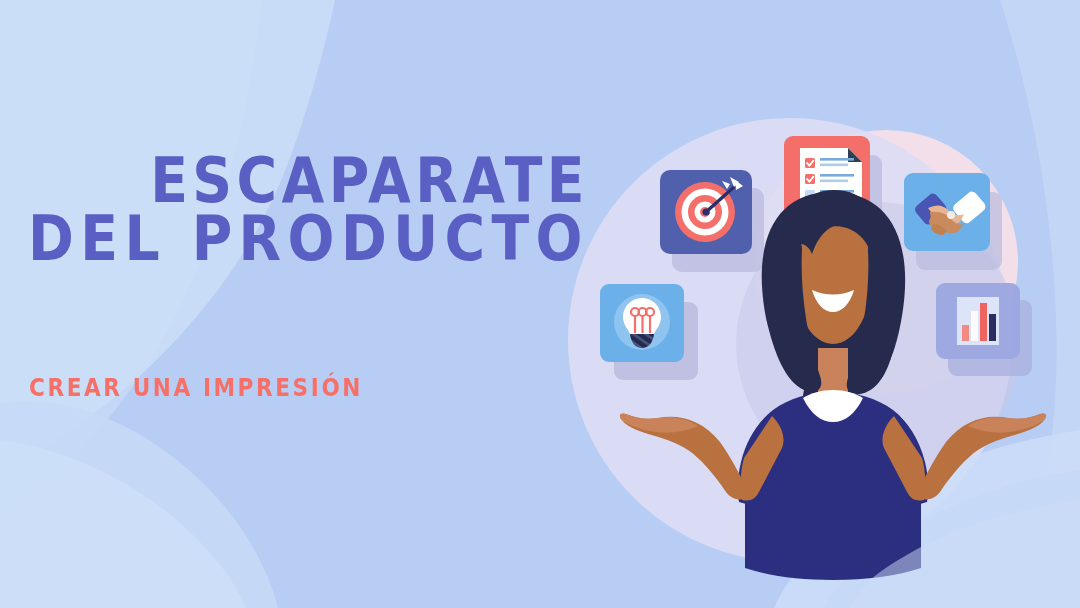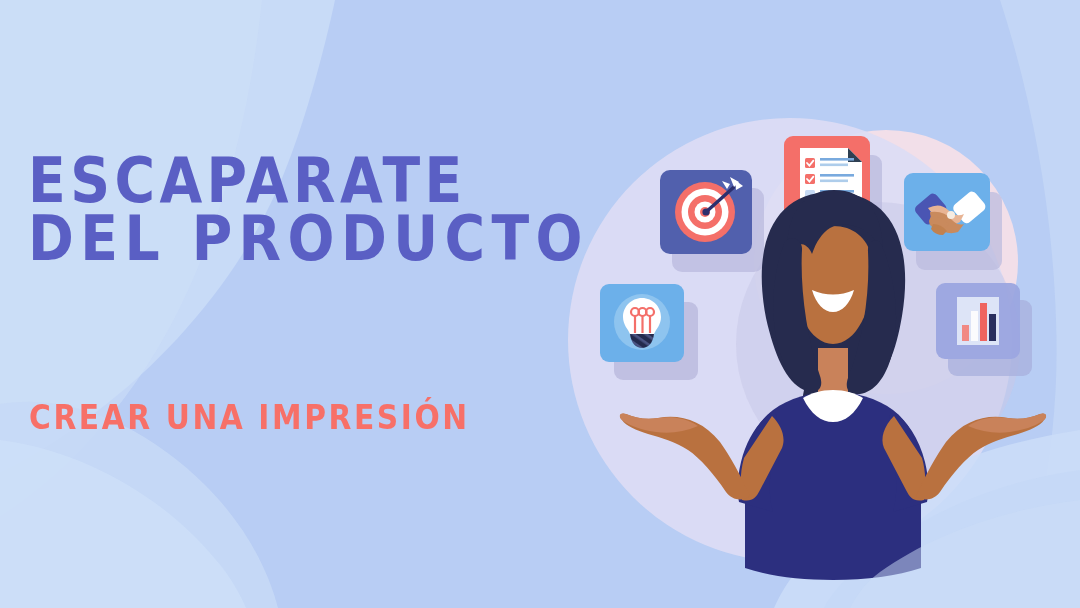--- a/index.html
+++ b/index.html
@@ -5,40 +5,40 @@
   * { margin:0; padding:0; box-sizing:border-box; }
   html,body{ background:#b9d1f3; }
   body{
     width:1080px; height:608px;
     font-family:"Liberation Sans", sans-serif;
     overflow:hidden; position:relative;
   }
   #stage{ position:absolute; inset:0; width:1080px; height:608px; overflow:hidden; }
   #stage svg{ display:block; width:1080px; height:608px; }
 
-  .txt-block{ position:absolute; left:0; top:0; width:620px; height:608px; pointer-events:none; }
+  .txt-block{ position:absolute; left:0; top:0; width:620px; height:608px; pointer-events:none;text-align:right; }
   .headline{
     position:absolute; left:28px; top:152px;
     font-family:"DejaVu Sans Condensed","Liberation Sans Narrow","Liberation Sans", sans-serif;
     font-weight:bold;
     font-size:62px;
     line-height:0.93;
     letter-spacing:4.5px;
     color:#5a5fc4;
     transform:scaleX(0.99);
     transform-origin:left top;
     text-transform:uppercase;
     white-space:nowrap;
   }
   .headline .l2{ letter-spacing:6.5px; }
   .subline{
-    position:absolute; left:29px; top:398px;
+    position:absolute; left:29px; top:374px;
     font-family:"DejaVu Sans Condensed","Liberation Sans Narrow","Liberation Sans", sans-serif;
     font-weight:bold;
-    font-size:33px;
+    font-size:24px;
     letter-spacing:2.6px;
     color:#f77068;
     text-transform:uppercase;
     white-space:nowrap;
   }
 </style>
 </head>
 <body>
 
 <div id="stage">

